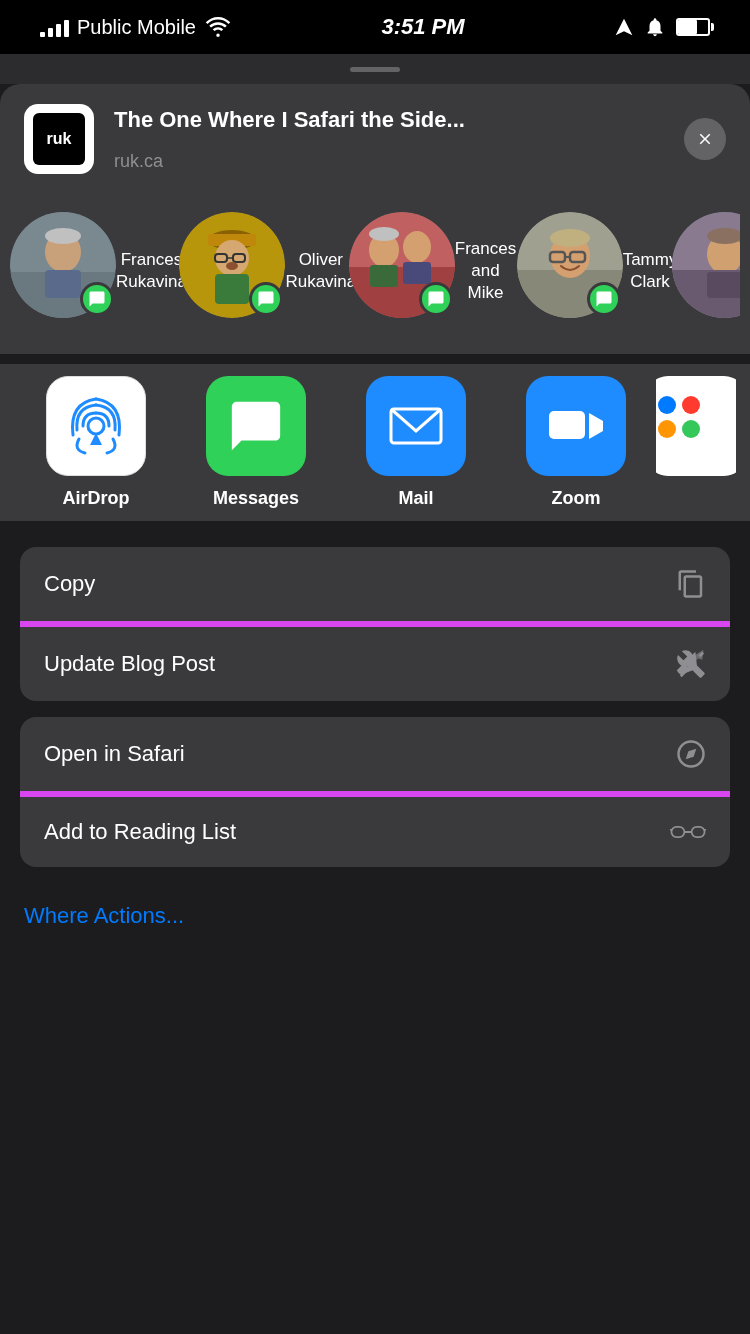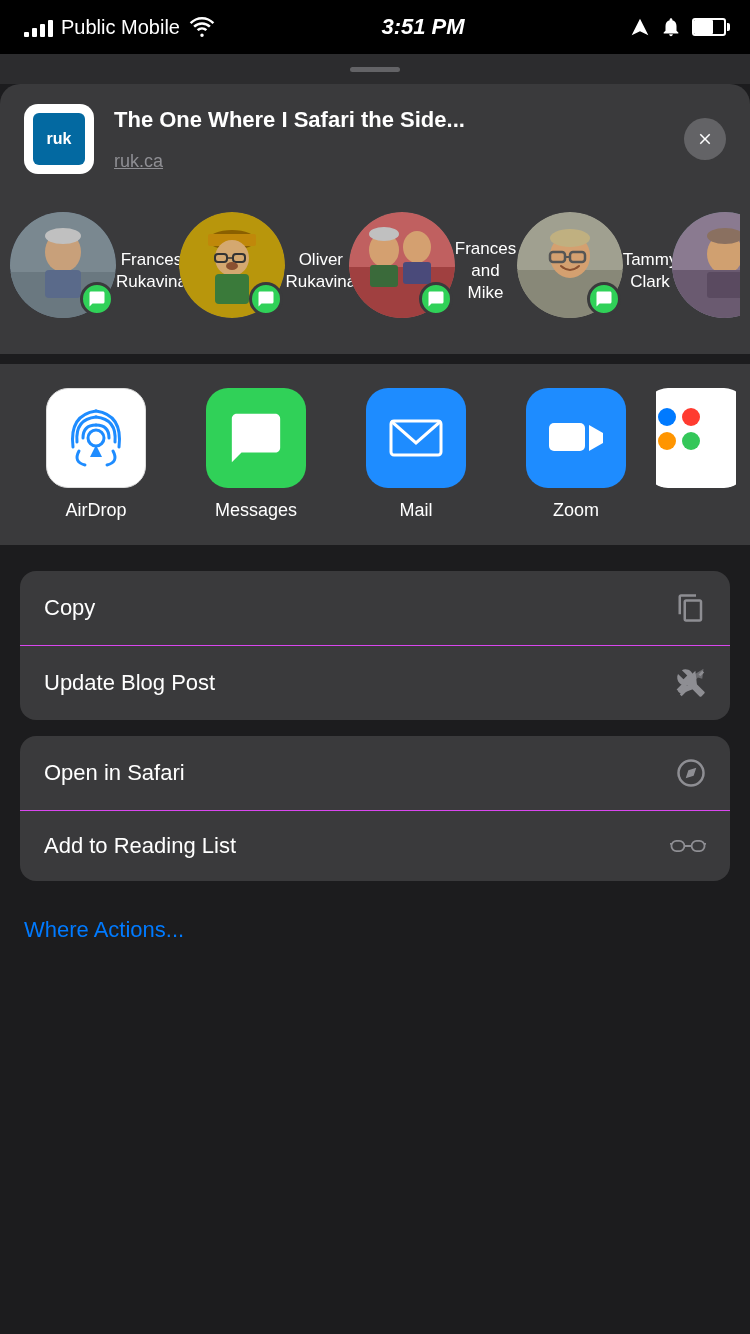--- a/index.html
+++ b/index.html
@@ -13,21 +13,21 @@
       overflow-x: hidden;
     }
 
     
     .status-bar {
       background: #000;
       height: 54px;
       display: flex;
       align-items: center;
       justify-content: space-between;
-      padding: 0 24px;
+      padding: 0 40px;
     }
     .status-left {
       display: flex;
       align-items: center;
       gap: 8px;
       font-size: 22px;
       font-weight: 600;
       color: #fff;
     }
     .signal-bars {
@@ -98,21 +98,21 @@
       background: #fff;
       border-radius: 14px;
       display: flex;
       align-items: center;
       justify-content: center;
       flex-shrink: 0;
     }
     .share-app-icon .ruk-inner {
       width: 52px;
       height: 52px;
-      background: #0369a1;
+      background: #000000;
       border-radius: 6px;
       display: flex;
       align-items: center;
       justify-content: center;
     }
     .ruk-text {
       color: #fff;
       font-size: 16px;
       font-weight: 700;
     }
@@ -122,21 +122,20 @@
     .share-title {
       font-size: 22px;
       font-weight: 600;
       color: #fff;
       line-height: 1.3;
     }
     .share-url {
       font-size: 18px;
       color: #8e8e93;
       margin-top: 16px;
-      text-decoration: underline;
     }
     .share-close-btn {
       width: 42px;
       height: 42px;
       background: #636366;
       border-radius: 50%;
       display: flex;
       align-items: center;
       justify-content: center;
       flex-shrink: 0;
@@ -211,25 +210,26 @@
 
     
     .divider {
       height: 10px;
       background: #1c1c1e;
     }
 
     
     .apps-row {
       background: #3a3a3c;
-      padding: 24px 16px;
+      padding: 12px 16px;
       display: flex;
       gap: 0;
       overflow-x: auto;
       scrollbar-width: none;
+      font-weight: bold;
     }
     .apps-row::-webkit-scrollbar { display: none; }
     .app-item {
       display: flex;
       flex-direction: column;
       align-items: center;
       min-width: 160px;
       gap: 12px;
       cursor: pointer;
     }
@@ -269,21 +269,21 @@
       background: #3a3a3c;
       border-radius: 16px;
       overflow: hidden;
     }
     .action-row {
       display: flex;
       align-items: center;
       justify-content: space-between;
       padding: 22px 24px;
       cursor: pointer;
-      border-bottom: 1px solid #d946ef;
+      border-bottom: 6px solid #d946ef;
     }
     .action-row:last-child {
       border-bottom: none;
     }
     .action-label {
       font-size: 22px;
       color: #fff;
     }
     .action-icon {
       color: #8e8e93;

